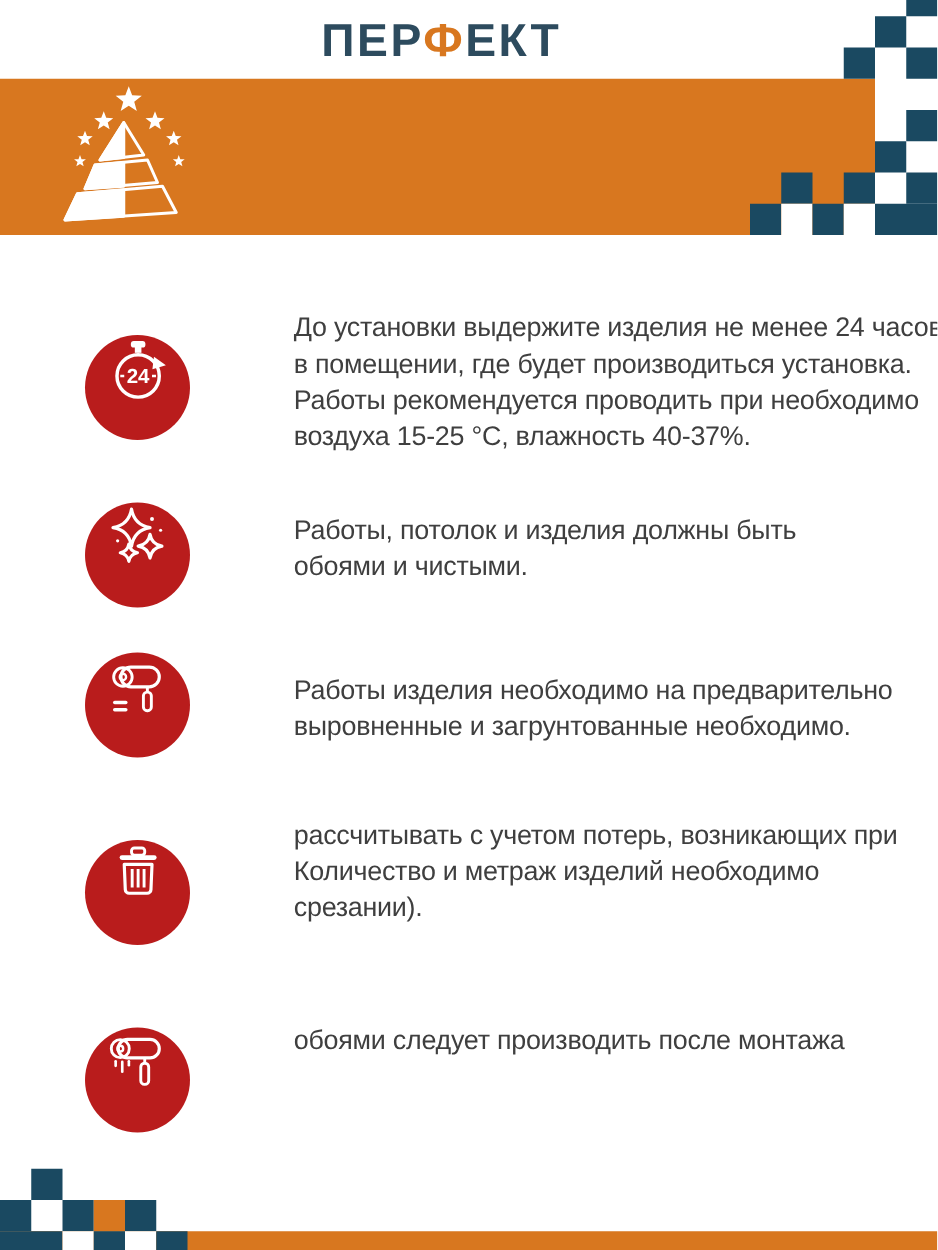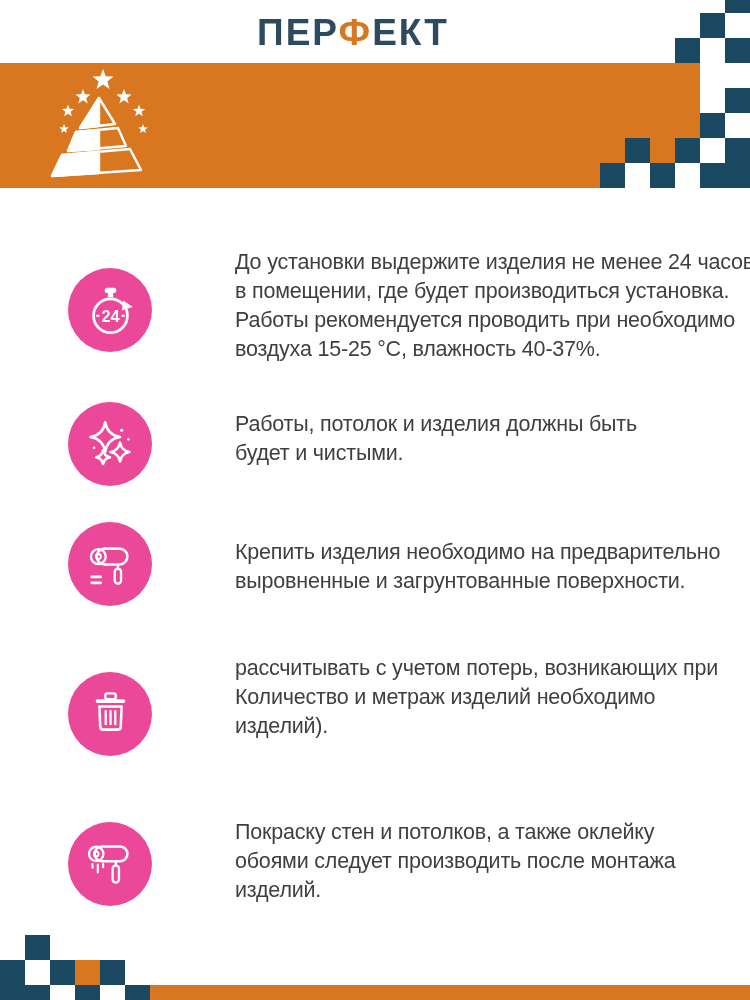--- a/index.html
+++ b/index.html
@@ -16,21 +16,21 @@
          text-align:center;font-size:47px;line-height:1;font-weight:bold;color:#ffffff;letter-spacing:2px;}
   .tree{position:absolute;left:42px;top:64px;width:130px;height:120px;}
   
   .sq{position:absolute;width:25px;height:25px;}
   .sq.d{background:#1a4961;}
   .sq.w{background:#ffffff;}
   .sq.o{background:#d8771f;}
   
   .row{position:absolute;left:0;width:750px;}
   .circle{position:absolute;left:68px;width:84px;height:84px;border-radius:50%;
-          background:#ec4899;display:flex;align-items:center;justify-content:center;}
+          background:#b91c1c;display:flex;justify-content:center;}
   .circle svg{width:55px;height:55px;display:block;}
   .lines{position:absolute;left:222px;top:0;margin-left:13px;}
   .line{font-size:21.5px;line-height:29px;letter-spacing:-0.2px;color:#3f3f3f;white-space:nowrap;}
   .r1 .circle{top:20px;} .r2 .circle{top:-8px;} .r3 .circle{top:-16px;}
   .r4 .circle{top:18px;} .r5 .circle{top:4px;}
   .footer-strip{position:absolute;left:0;top:985px;width:750px;height:15px;background:#d8771f;}
   .h15{height:15px;}
 </style>
 </head>
 <body>
@@ -108,79 +108,77 @@
           <path d="M35 24 Q36.3 31.7 44 33 Q36.3 34.3 35 42 Q33.7 34.3 26 33 Q33.7 31.7 35 24 Z"></path>
           <path d="M19 31.5 Q20 37 25.5 38 Q20 39 19 44.5 Q18 39 12.5 38 Q18 37 19 31.5 Z"></path>
         </g>
         <circle cx="36.5" cy="12.5" r="1.5" fill="#fff"></circle>
         <circle cx="43" cy="21" r="1.2" fill="#fff"></circle>
         <circle cx="10.5" cy="29" r="1.2" fill="#fff"></circle>
       </svg>
     </div>
     <div class="lines">
       <div class="line">Работы, потолок и изделия должны быть</div>
-      <div class="line">будет и чистыми.</div>
+      <div class="line">обоями и чистыми.</div>
     </div>
   </section>
 
   <section class="row r3" style="top:538px;">
     <div class="circle">
       <svg viewBox="0 0 52 52">
         <rect x="13" y="11" width="29" height="15" rx="7.5" stroke="#fff" stroke-width="2.4" fill="none"></rect>
         <circle cx="14.5" cy="18.5" r="7" stroke="#fff" stroke-width="2.2" fill="none"></circle>
         <circle cx="14.5" cy="18.5" r="2.4" stroke="#fff" stroke-width="1.8" fill="none"></circle>
         <line x1="33" y1="26" x2="33" y2="30" stroke="#fff" stroke-width="2.2"></line>
         <rect x="30" y="30" width="6" height="14" rx="2.8" stroke="#fff" stroke-width="2.2" fill="none"></rect>
         <rect x="7" y="36.5" width="11" height="2.6" rx="1.3" fill="#fff"></rect>
         <rect x="7" y="42" width="11" height="2.6" rx="1.3" fill="#fff"></rect>
       </svg>
     </div>
     <div class="lines">
-      <div class="line">Крепить изделия необходимо на предварительно</div>
-      <div class="line">выровненные и загрунтованные поверхности.</div>
+      <div class="line">Работы изделия необходимо на предварительно</div>
+      <div class="line">выровненные и загрунтованные необходимо.</div>
     </div>
   </section>
 
   <section class="row r4" style="top:654px;">
     <div class="circle">
       <svg viewBox="0 0 52 52">
         <rect x="21" y="6" width="10" height="5.5" rx="2.2" stroke="#fff" stroke-width="2.2" fill="none"></rect>
         <rect x="12" y="11.5" width="28" height="3.6" rx="1.8" fill="#fff"></rect>
         <path d="M15.5 18.5 h21 l-0.8 19 a2.9 2.9 0 0 1 -2.9 2.8 h-13.6 a2.9 2.9 0 0 1 -2.9 -2.8 z" stroke="#fff" stroke-width="2.4" fill="none" stroke-linejoin="round"></path>
         <line x1="21.5" y1="22" x2="21.5" y2="36" stroke="#fff" stroke-width="2.2"></line>
         <line x1="26" y1="22" x2="26" y2="36" stroke="#fff" stroke-width="2.2"></line>
         <line x1="30.5" y1="22" x2="30.5" y2="36" stroke="#fff" stroke-width="2.2"></line>
       </svg>
     </div>
     <div class="lines">
       <div class="line">рассчитывать с учетом потерь, возникающих при</div>
       <div class="line">Количество и метраж изделий необходимо</div>
-      <div class="line">изделий).</div>
+      <div class="line">срезании).</div>
     </div>
   </section>
 
   <section class="row r5" style="top:818px;">
     <div class="circle">
       <svg viewBox="0 0 52 52">
         <rect x="11" y="9" width="31" height="14" rx="7" stroke="#fff" stroke-width="2.4" fill="none"></rect>
         <circle cx="12.5" cy="16" r="6.8" stroke="#fff" stroke-width="2.2" fill="none"></circle>
         <circle cx="12.5" cy="16" r="2.2" stroke="#fff" stroke-width="1.8" fill="none"></circle>
         <g stroke="#fff" stroke-width="2" stroke-linecap="round">
           <line x1="9" y1="25.5" x2="9" y2="29"></line>
           <line x1="14" y1="26" x2="14" y2="33.5"></line>
           <line x1="19" y1="25.5" x2="19" y2="28.5"></line>
         </g>
         <line x1="31" y1="23" x2="31" y2="27" stroke="#fff" stroke-width="2.2"></line>
         <rect x="28" y="27" width="6" height="16" rx="2.8" stroke="#fff" stroke-width="2.2" fill="none"></rect>
       </svg>
     </div>
     <div class="lines">
-      <div class="line">Покраску стен и потолков, а также оклейку</div>
       <div class="line">обоями следует производить после монтажа</div>
-      <div class="line">изделий.</div>
     </div>
   </section>
 
   <div>
     <div class="footer-strip"></div>
     <div class="sq d" style="left:25px;top:935px;"></div>
     <div class="sq d" style="left:0;top:960px;"></div>
     <div class="sq d" style="left:50px;top:960px;"></div>
     <div class="sq o" style="left:75px;top:960px;"></div>
     <div class="sq d" style="left:100px;top:960px;"></div>

